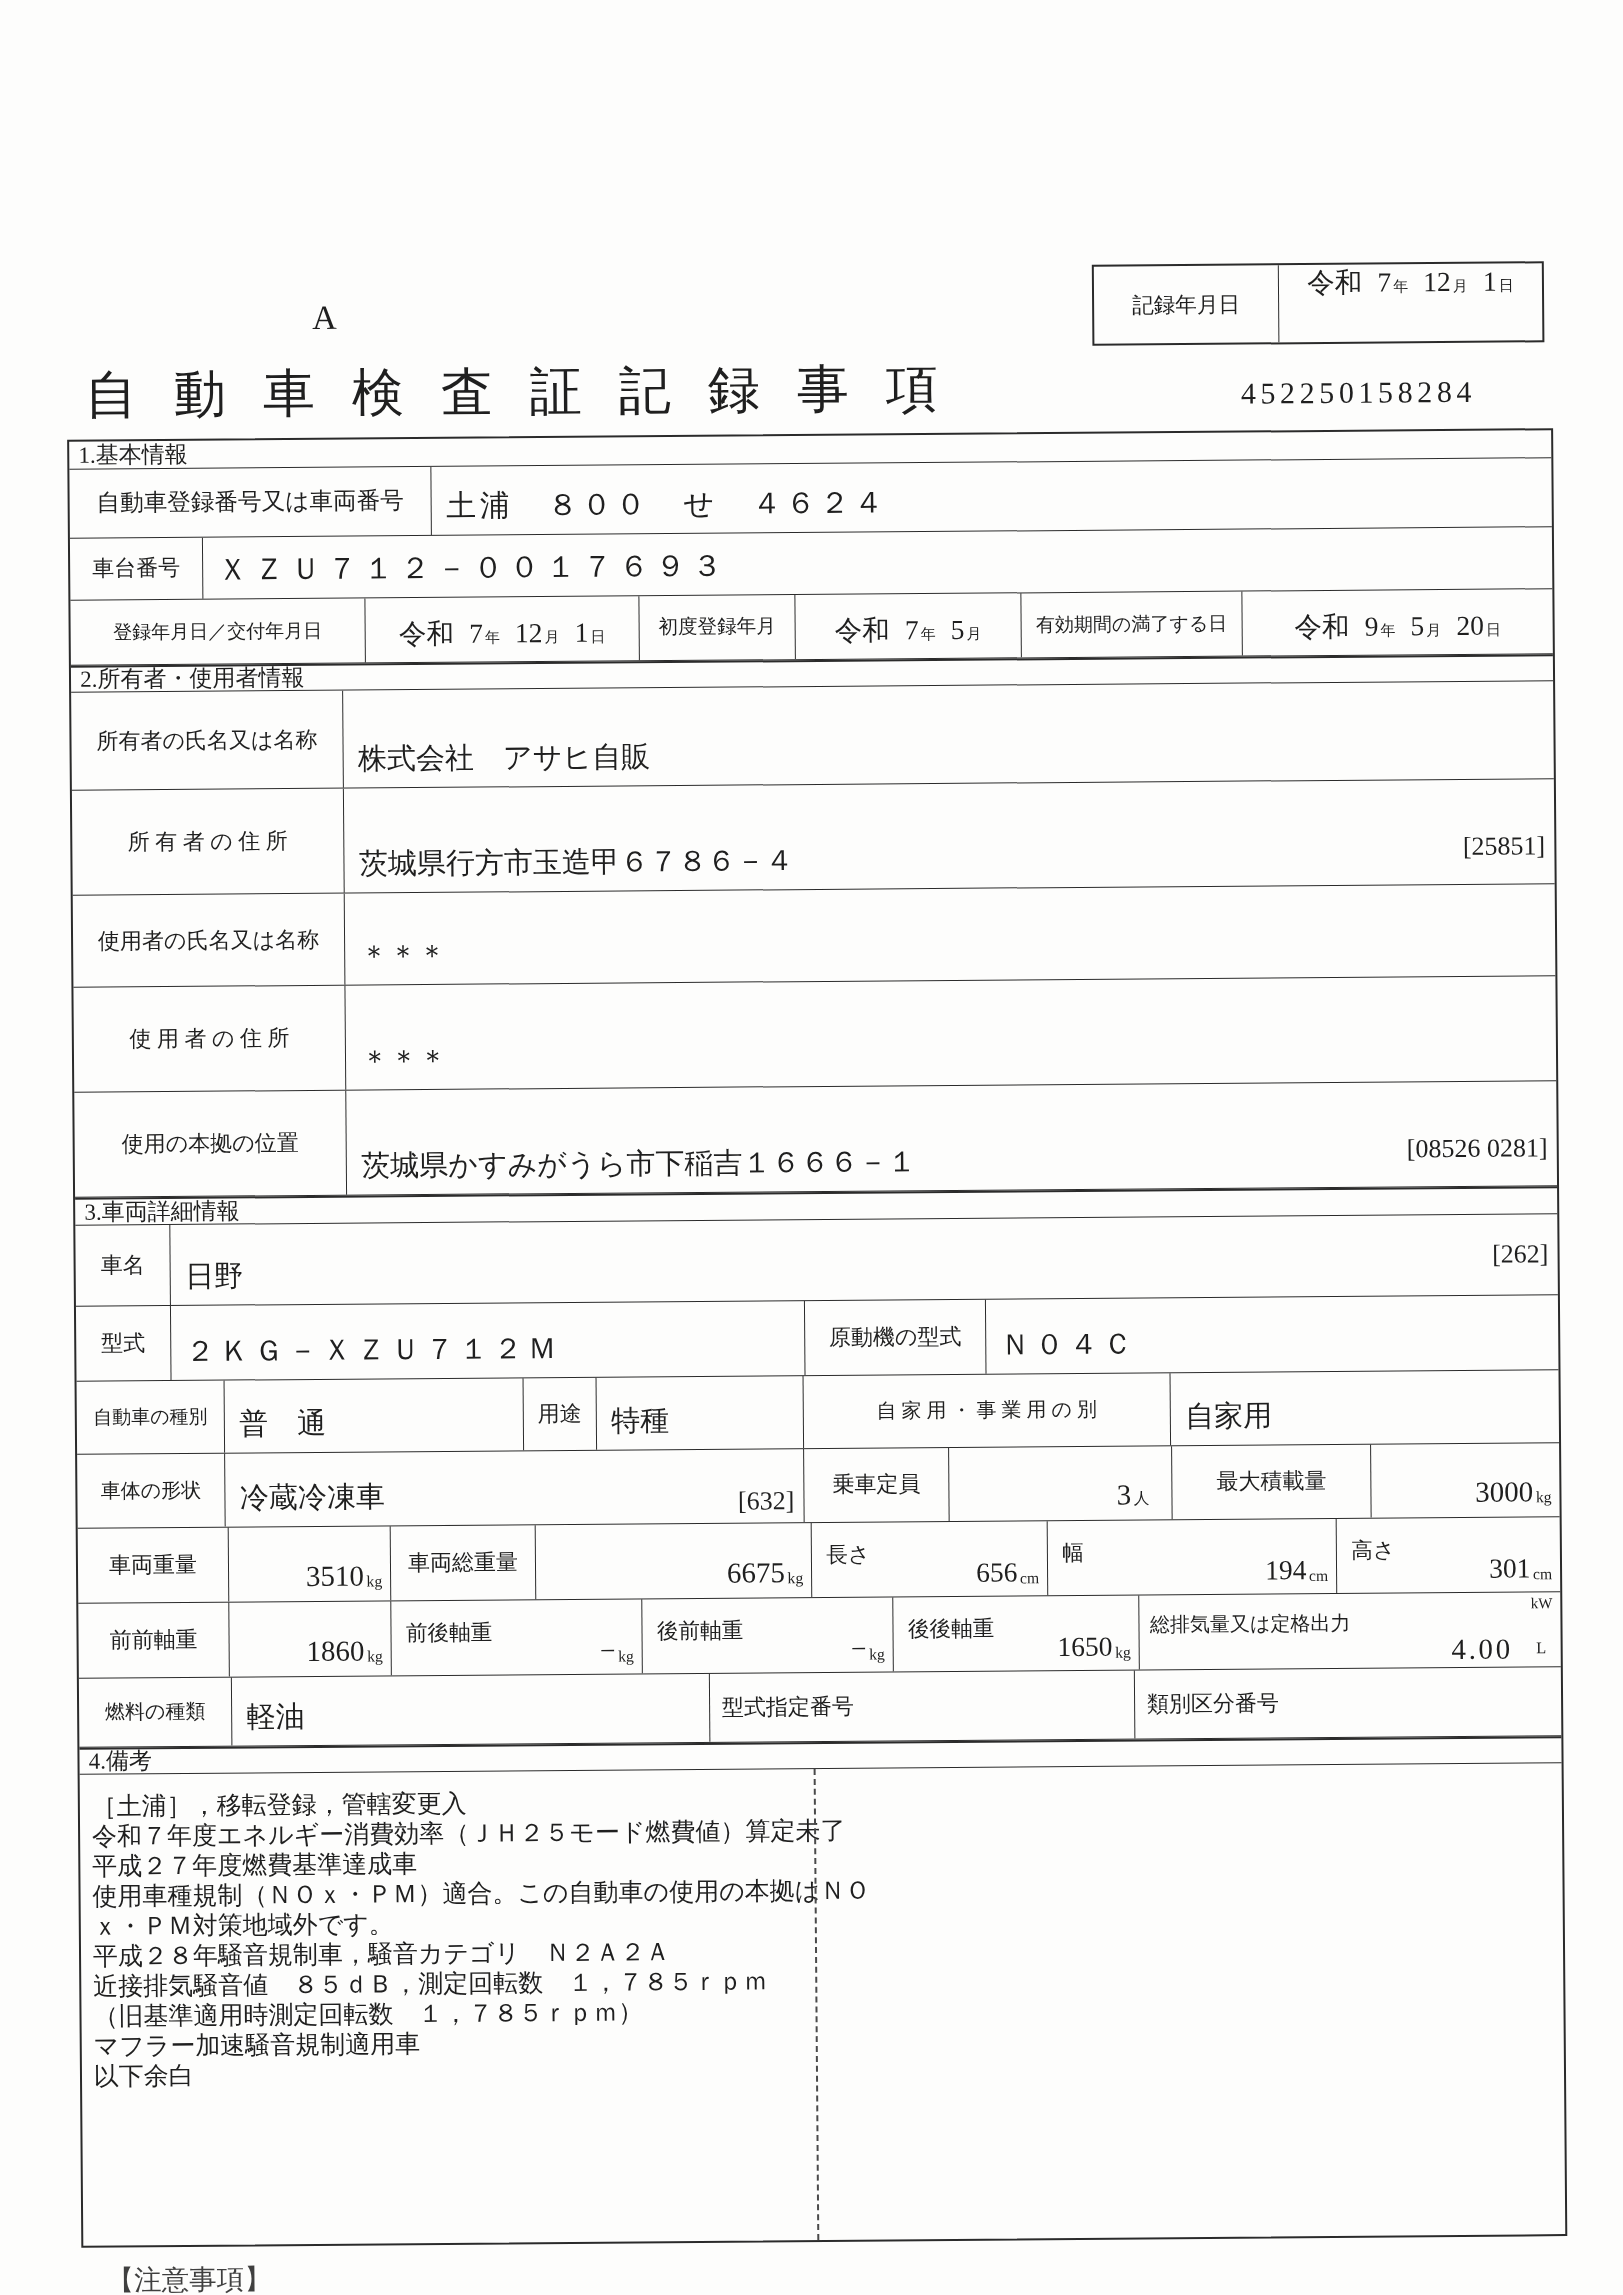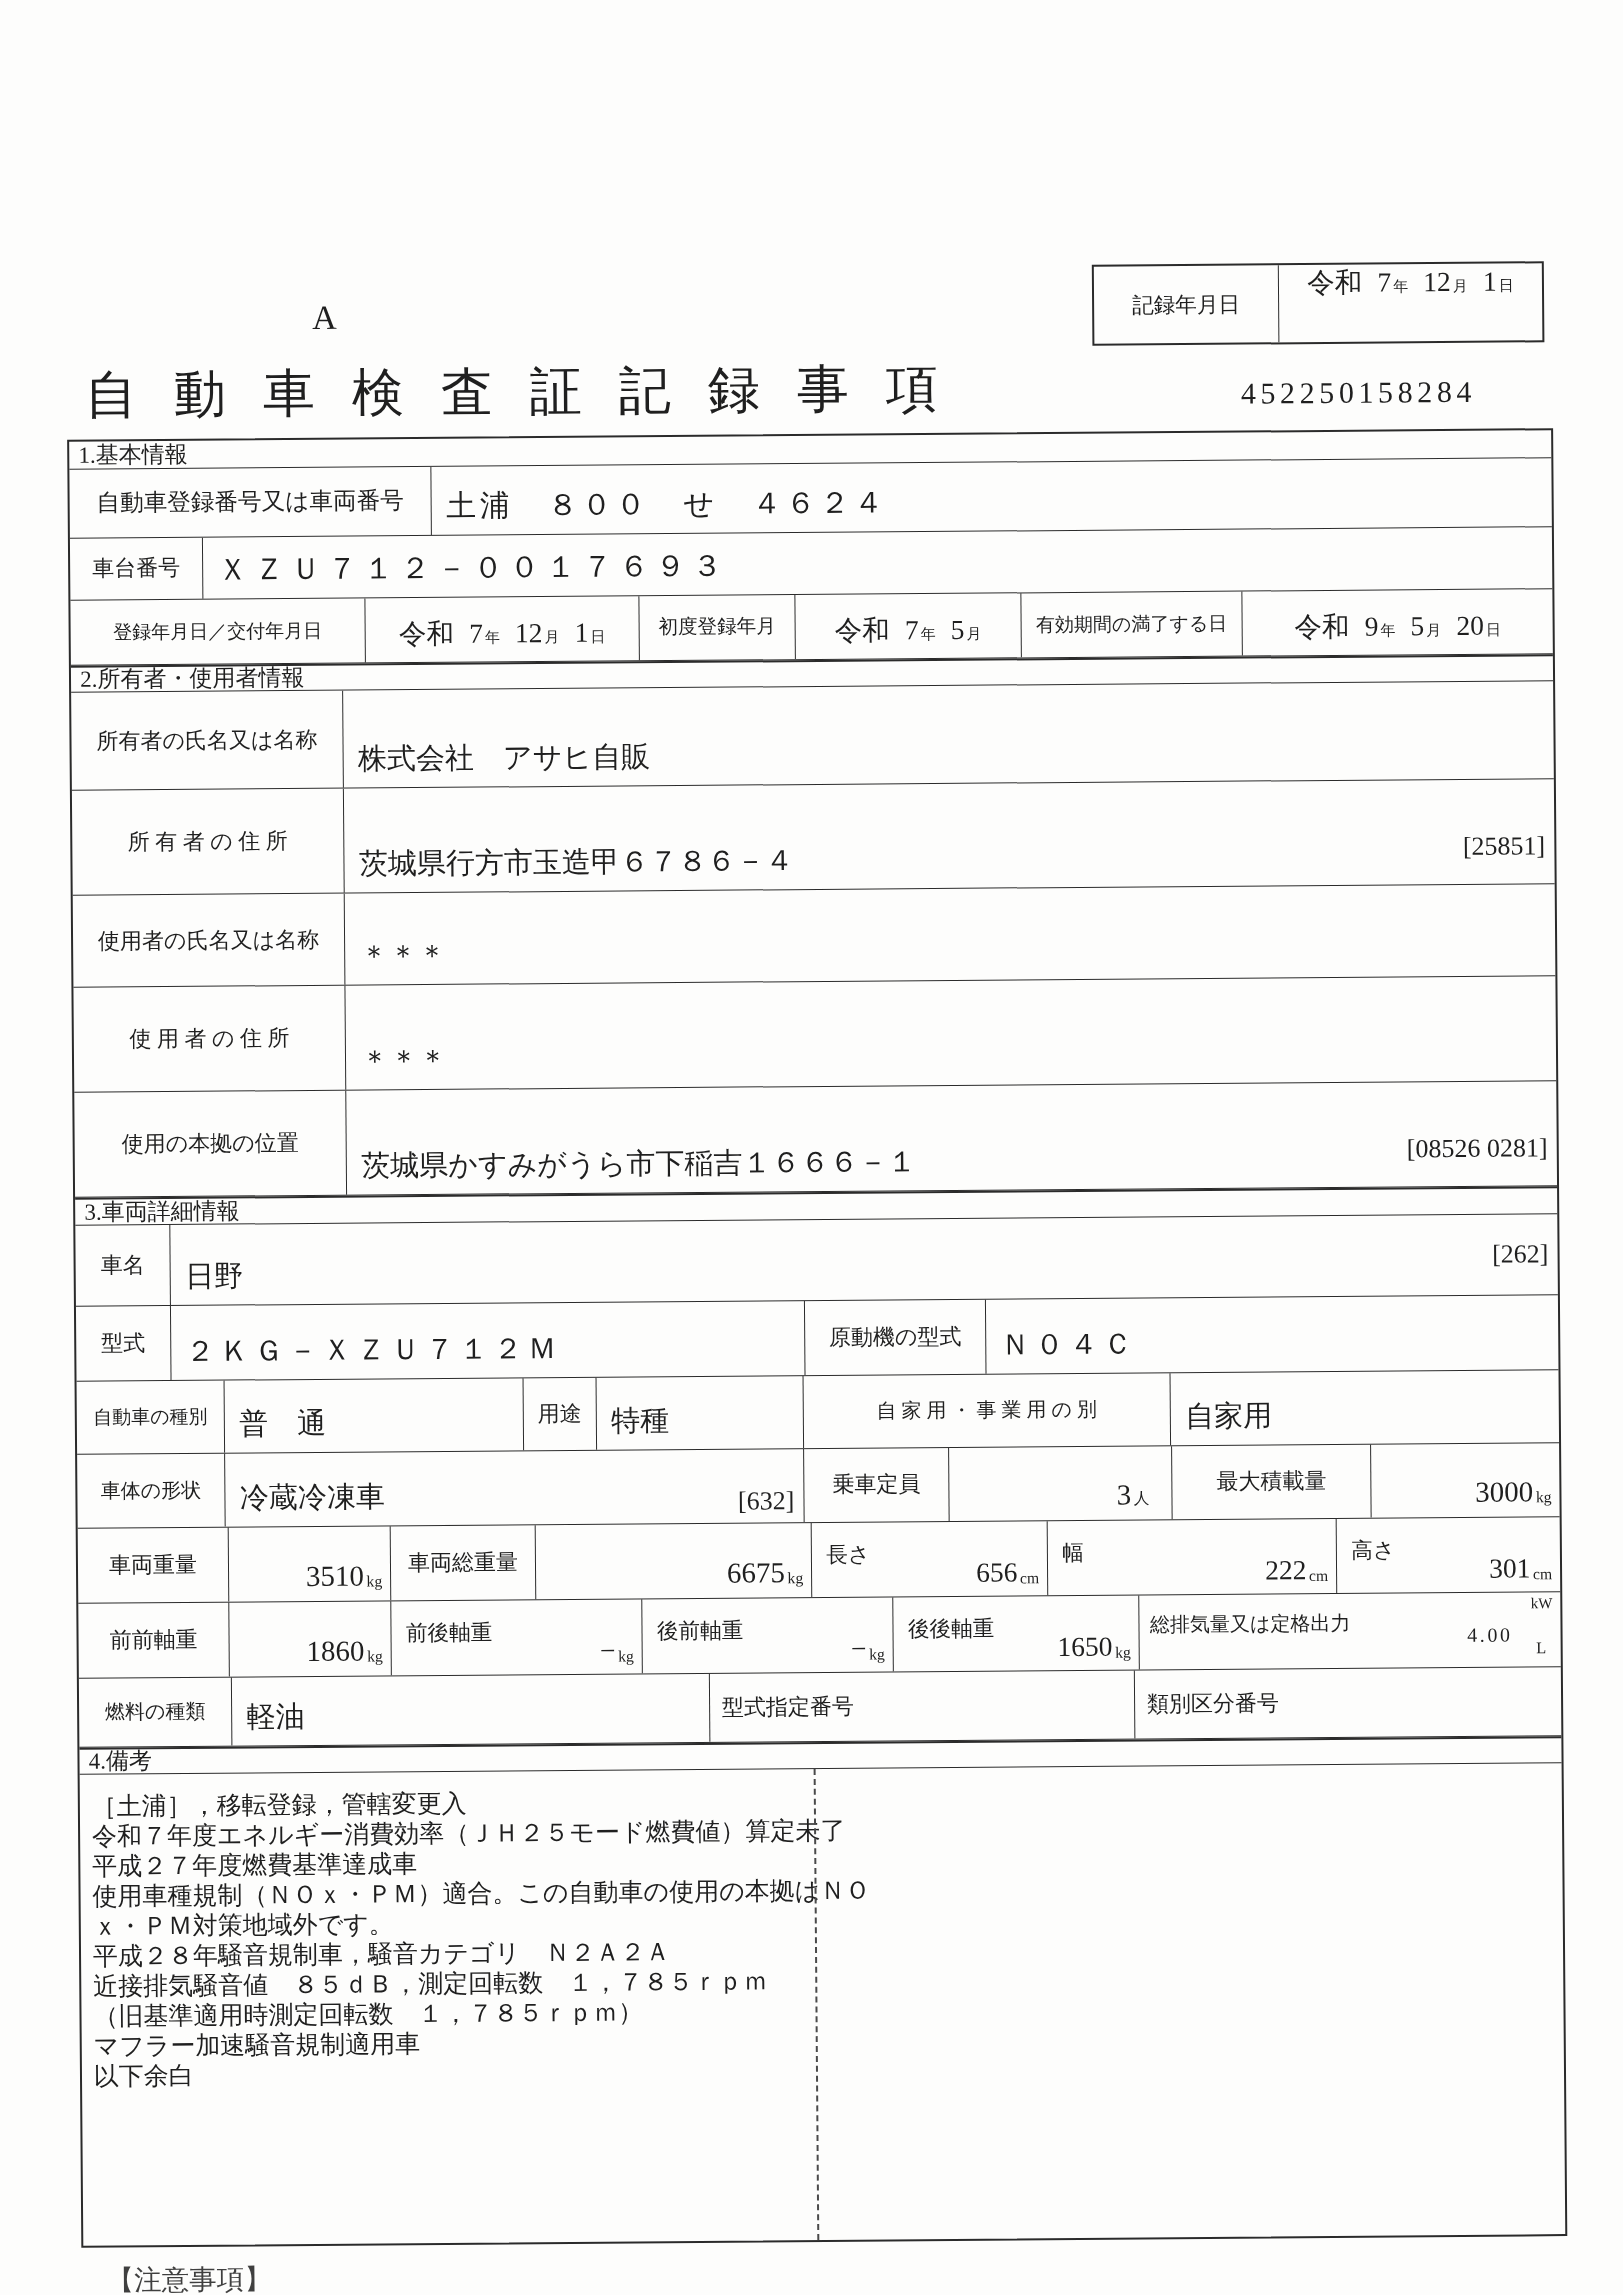--- a/index.html
+++ b/index.html
@@ -39,21 +39,21 @@
   .combo .cval{position:absolute;right:7.9px;bottom:6.5px;font-size:27.5px;display:flex;align-items:flex-end;white-space:nowrap;}
   
   .date{display:inline-flex;align-items:baseline;font-size:27.5px;white-space:nowrap;}
   .date .d-num{margin-left:0.55em;text-align:center;}
   .date .d-num:first-child{margin-left:0;}
   .date .d-unit{font-size:15px;margin-left:2px;}
   .date-cell{display:flex;align-items:flex-end;justify-content:center;padding-bottom:9.2px;}
   
   .disp .dlab{position:absolute;left:10.5px;top:22%;font-size:20px;white-space:nowrap;}
   .disp .dtop{position:absolute;right:7.9px;top:3.3px;font-size:15px;}
-  .disp .dval{position:absolute;right:48px;bottom:20px;font-size:20px;letter-spacing:2.6px;}
+  .disp .dval{position:absolute;right:48px;bottom:1px;font-size:29px;letter-spacing:2.6px;}
   .disp .dbot{position:absolute;right:14.4px;bottom:7.9px;font-size:16.4px;}
   
   .remarks{height:471px;position:relative;}
   .remarks-divider{position:absolute;left:734px;top:0;height:100%;border-left:2px dashed #4a4a4a;}
   .remarks-text{padding:17px 0 0 11.8px;font-size:25px;line-height:30px;}
   .remark-line{white-space:nowrap;}
 
   .footer-note{position:absolute;left:97px;top:2257px;font-size:27.5px;opacity:.85;}
 </style>
 </head>
@@ -221,21 +221,21 @@
       <div class="c combo" style="width:236px">
         <span class="clab">長さ</span>
         <span class="cval">
               <span>656</span>
               <span class="unit">cm</span>
             </span>
       </div>
       <div class="c combo" style="width:289px">
         <span class="clab">幅</span>
         <span class="cval">
-              <span>222</span>
+              <span>194</span>
               <span class="unit">cm</span>
             </span>
       </div>
       <div class="c last combo">
         <span class="clab">高さ</span>
         <span class="cval">
               <span>301</span>
               <span class="unit">cm</span>
             </span>
       </div>

